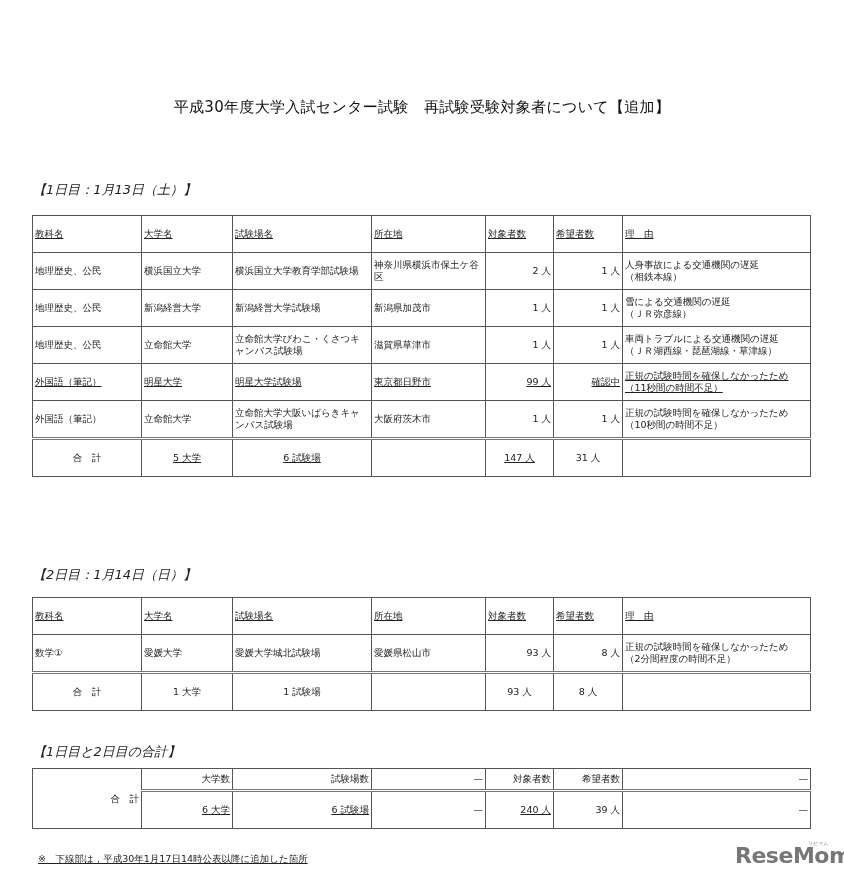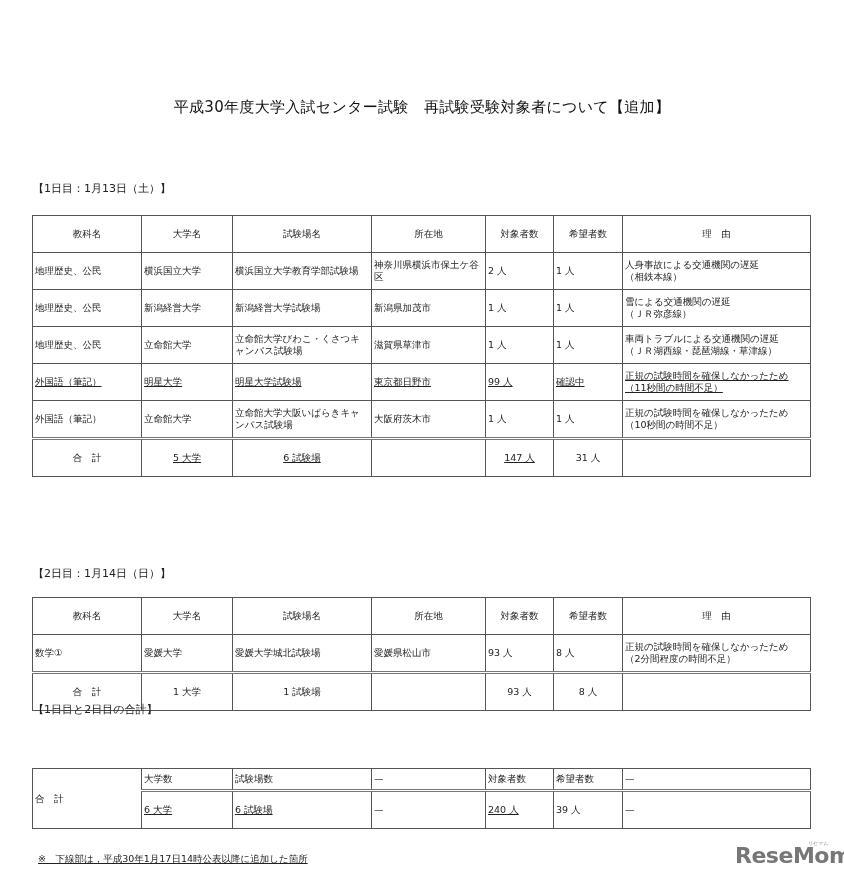--- a/index.html
+++ b/index.html
@@ -1,27 +1,27 @@
 <!DOCTYPE html>
 <html><head>
 <meta charset="utf-8">
 <style>
   html, body { margin:0; padding:0; background:#ffffff; }
   body { width:844px; height:882px; position:relative; overflow:hidden;
          font-family:"DejaVu Sans", sans-serif; color:#222; }
   .title { position:absolute; left:0; width:844px; top:98px; text-align:center;
            font-size:15px; font-weight:normal; color:#111; letter-spacing:0.3px; }
-  .section-heading { position:absolute; left:33px; font-size:11px; color:#222; }
+  .section-heading { position:absolute; left:33px; font-size:13px; color:#222;font-style:italic; }
   table.grid { position:absolute; left:32px; border-collapse:collapse; table-layout:fixed;
                font-size:9.5px; color:#222; }
   table.grid td { border:1px solid #555; padding:0 2px; vertical-align:middle; line-height:12px; }
-  table.grid tr.head td { text-align:center; height:36px; }
+  table.grid tr.head td { text-align:left; height:36px;text-decoration:underline; }
   table.grid tr.row td { height:36px; }
   table.grid tr.total td { height:36px; text-align:center; border-top:3px double #777; }
-  .c { text-align:left; }
+  .c { text-align:right; }
   .u { text-decoration:underline; }
   col.c1 { width:109px; } col.c2 { width:91px; } col.c3 { width:139px; }
   col.c4 { width:114px; } col.c5 { width:68px; } col.c6 { width:69px; } col.c7 { width:188px; }
   table.sum td { height:20px; }
   .note { position:absolute; left:38px; top:853px; font-size:9.5px; color:#222;text-decoration:underline; }
   .logo { position:absolute; left:735px; top:843px; font-size:22px; font-weight:bold;
           color:#777; font-family:"DejaVu Sans", sans-serif; letter-spacing:-0.5px; }
   .logo-sub { position:absolute; left:808px; top:840px; font-size:5px; color:#888; }
 </style>
 </head>
@@ -160,21 +160,21 @@
     <td>1 大学</td>
     <td>1 試験場</td>
     <td></td>
     <td>93 人</td>
     <td>8 人</td>
     <td></td>
   </tr>
 </tbody>
   </table>
 
-<div class="section-heading" style="top:702px;">【1日目と2日目の合計】</div>
+<div class="section-heading" style="top:743px;">【1日目と2日目の合計】</div>
 <table class="grid sum" style="top:768px;">
   <colgroup>
       <col class="c1">
       <col class="c2">
       <col class="c3">
       <col class="c4">
       <col class="c5">
       <col class="c6">
       <col class="c7">
     </colgroup>

